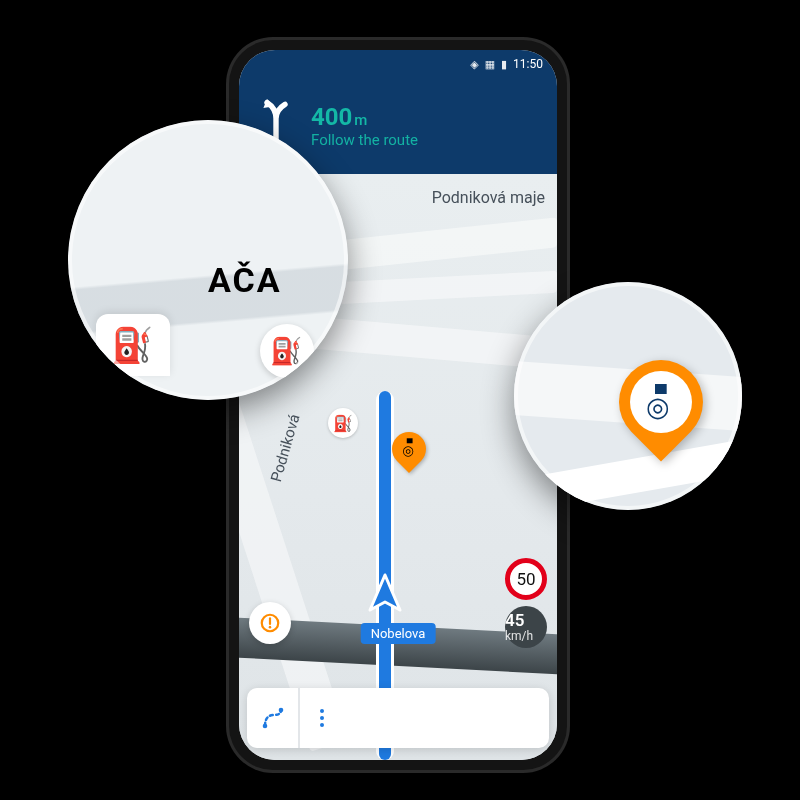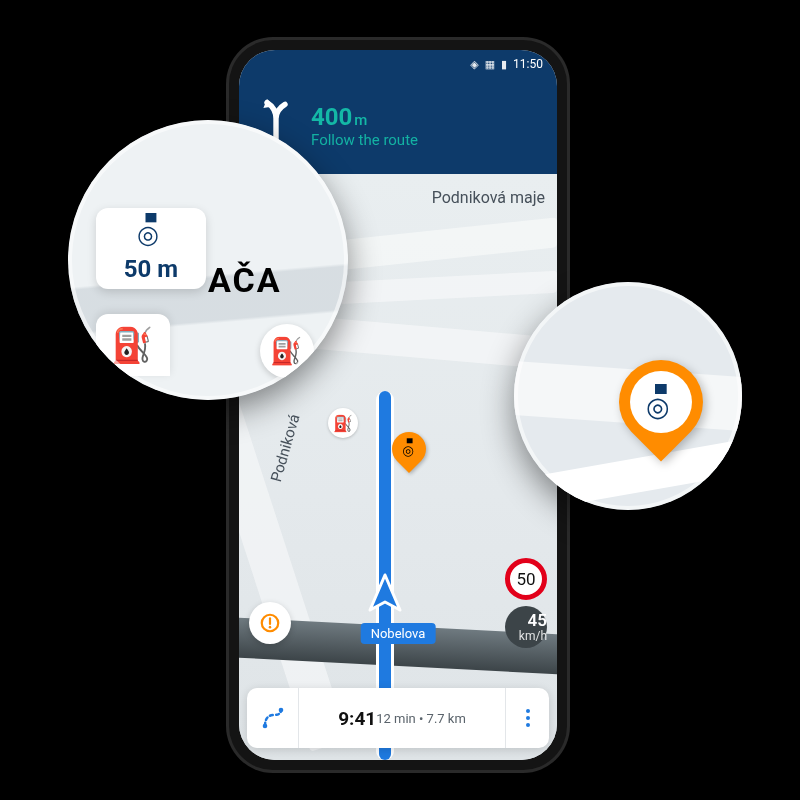--- a/index.html
+++ b/index.html
@@ -102,21 +102,21 @@
   .speedwrap{position:absolute;right:10px;bottom:112px;text-align:center;}
   .speed-limit{
     width:42px;height:42px;border-radius:50%;
     background:#fff;border:5px solid #e2001a;
     display:flex;align-items:center;justify-content:center;
     font-weight:400;font-size:17px;color:#111;margin-bottom:6px;
   }
   .speed-cur{
     width:42px;height:42px;border-radius:50%;
     background:#3c4448;color:#fff;
-    display:flex;flex-direction:column;align-items:flex-end;justify-content:center;
+    display:flex;flex-direction:column;align-items:flex-start;justify-content:center;
   }
   .speed-cur .v{font-size:17px;font-weight:600;line-height:1;}
   .speed-cur .u{font-size:12px;opacity:.85;}
   
   .report-btn{
     position:absolute;left:10px;bottom:116px;
     width:42px;height:42px;border-radius:50%;background:#fff;
     box-shadow:0 2px 6px rgba(0,0,0,.18);
     display:flex;align-items:center;justify-content:center;
   }
@@ -282,44 +282,34 @@
       </div>
 
       <div class="bottombar">
         <div class="bb-seg bb-left">
           <svg width="24" height="24" viewBox="0 0 24 24">
               <path d="M4 20 Q4 9 13 9 Q20 9 20 4" fill="none" stroke="#1f7ae0" stroke-width="2.5" stroke-linecap="round" stroke-dasharray="3 3"></path>
               <circle cx="4" cy="20" r="2.3" fill="#1f7ae0"></circle>
               <circle cx="20" cy="4" r="2.3" fill="#1f7ae0"></circle>
             </svg>
         </div>
-        <div class="bb-seg bb-mid">
-          <div class="bb-eta">9:41</div>
-          <div class="bb-sub">
-            <span>12 min</span><span> • </span><span>7.7 km</span>
-          </div>
-        </div>
         <div class="bb-seg bb-right">
           <div class="dots">
               <span></span>
               <span></span>
               <span></span>
             </div>
         </div>
       </div>
     </div>
   </div>
 </div>
 
 <div class="zoom left">
   <div class="zl-bg-road"></div>
-  <div class="zl-card">
-    <div class="ic"><span class="cam-icon"></span></div>
-    <div class="d">50 m</div>
-  </div>
   <div class="zl-aca">AČA</div>
   <div class="zl-fuel">⛽</div>
   <div class="zl-fuelpoi">⛽</div>
   <div class="border"></div>
 </div>
 
 <div class="zoom right">
   <div class="zr-road"></div>
     <div class="zr-road2"></div>
   <div class="zr-pin">

